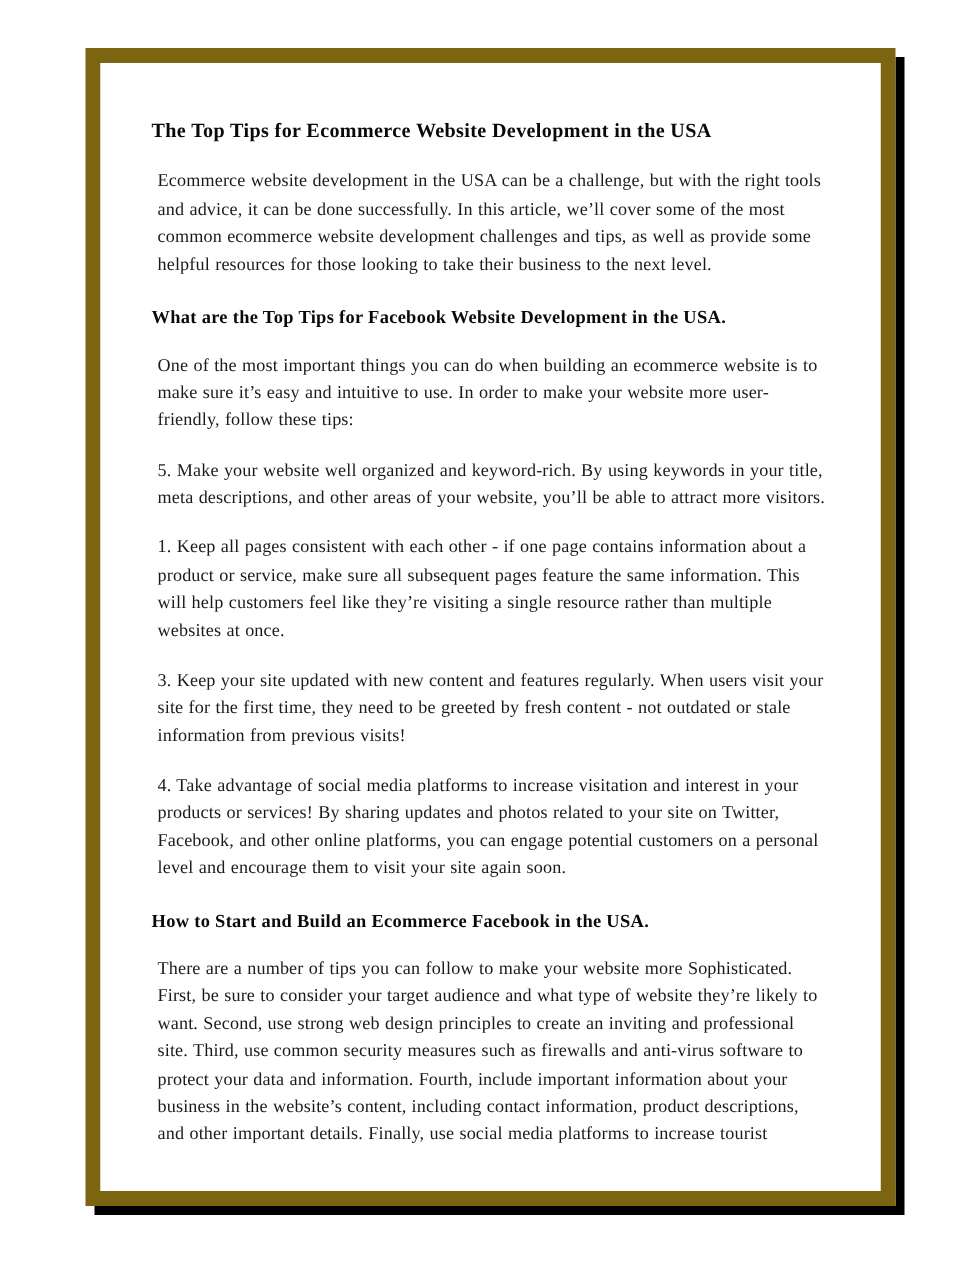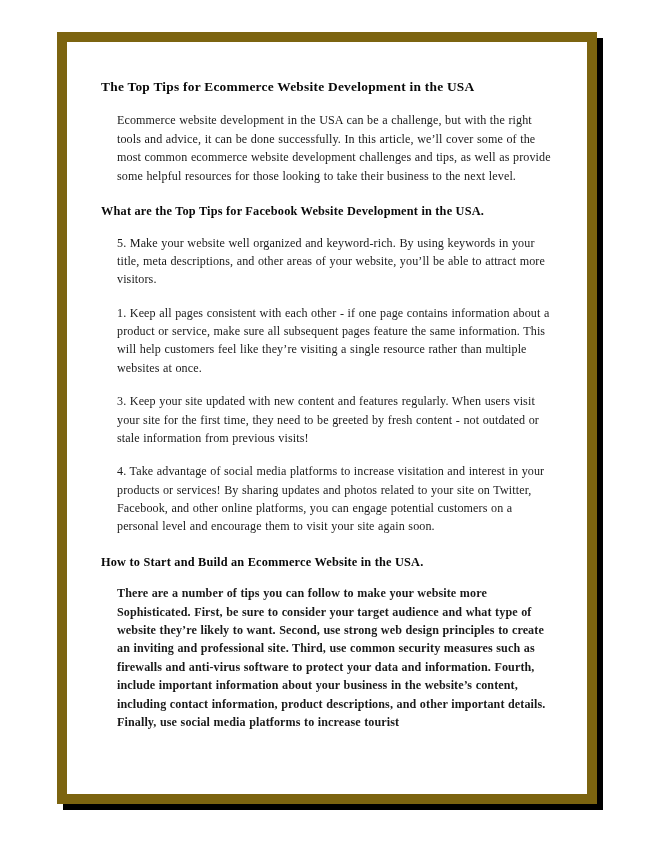--- a/index.html
+++ b/index.html
@@ -76,58 +76,58 @@
   h2.doc-heading {
     font-size: 12.3px;
     font-weight: bold;
     margin: 18px 0 14px 0;
     letter-spacing: 0.2px;
     color: #0a0a0a;
     line-height: 1.35;
   }
 
   p.doc-para {
-    margin: 0 0 15px 16px;
+    margin: 0 0 15px 4px;
     letter-spacing: 0.1px;
     word-spacing: 0.4px;
     color: #1a1a1a;
   }
 
   p.doc-para:last-child {
     margin-bottom: 0;
-    font-weight: bold;
   }
 </style>
 </head>
 <body>
 
 <div id="page-root">
 
   <div class="frame-shadow"></div>
 
   <div class="frame">
     <div class="paper">
       <div class="doc-body">
 
         <h1 class="doc-title">The Top Tips for Ecommerce Website Development in the USA</h1>
 
         <p class="doc-para">Ecommerce website development in the USA can be a challenge, but with the right tools and advice, it can be done successfully. In this article, we’ll cover some of the most common ecommerce website development challenges and tips, as well as provide some helpful resources for those looking to take their business to the next level.</p>
 
         <h2 class="doc-heading">What are the Top Tips for Facebook Website Development in the USA.</h2>
 
+        <p class="doc-para">One of the most important things you can do when building an ecommerce website is to make sure it’s easy and intuitive to use. In order to make your website more user-friendly, follow these tips:</p>
 
         <p class="doc-para">5. Make your website well organized and keyword-rich. By using keywords in your title, meta descriptions, and other areas of your website, you’ll be able to attract more visitors.</p>
 
         <p class="doc-para">1. Keep all pages consistent with each other - if one page contains information about a product or service, make sure all subsequent pages feature the same information. This will help customers feel like they’re visiting a single resource rather than multiple websites at once.</p>
 
         <p class="doc-para">3. Keep your site updated with new content and features regularly. When users visit your site for the first time, they need to be greeted by fresh content - not outdated or stale information from previous visits!</p>
 
         <p class="doc-para">4. Take advantage of social media platforms to increase visitation and interest in your products or services! By sharing updates and photos related to your site on Twitter, Facebook, and other online platforms, you can engage potential customers on a personal level and encourage them to visit your site again soon.</p>
 
-        <h2 class="doc-heading">How to Start and Build an Ecommerce Website in the USA.</h2>
+        <h2 class="doc-heading">How to Start and Build an Ecommerce Facebook in the USA.</h2>
 
         <p class="doc-para">There are a number of tips you can follow to make your website more Sophisticated. First, be sure to consider your target audience and what type of website they’re likely to want. Second, use strong web design principles to create an inviting and professional site. Third, use common security measures such as firewalls and anti-virus software to protect your data and information. Fourth, include important information about your business in the website’s content, including contact information, product descriptions, and other important details. Finally, use social media platforms to increase tourist</p>
 
       </div>
     </div>
   </div>
 
 </div>
 
 </body></html>

